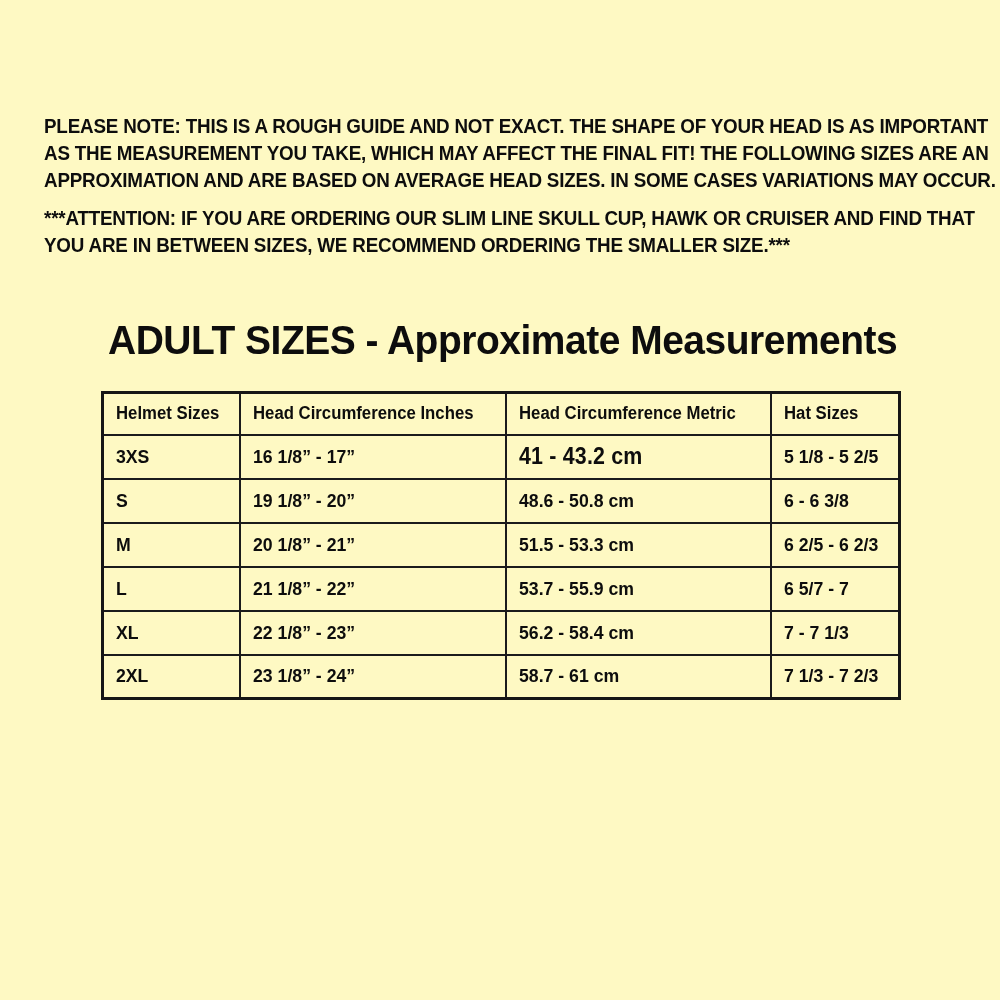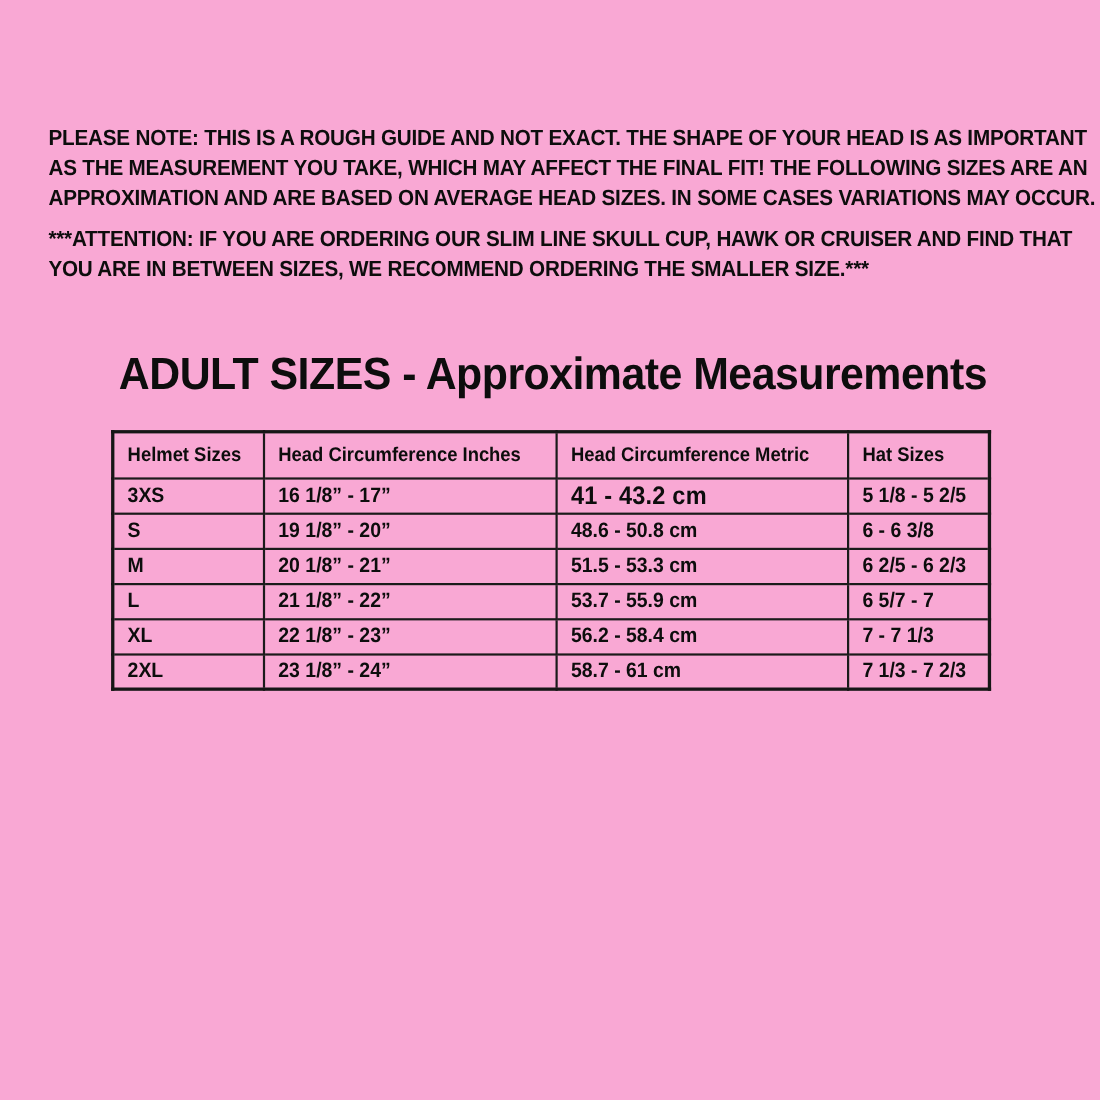--- a/index.html
+++ b/index.html
@@ -4,21 +4,21 @@
 <style>
   html, body {
     margin: 0;
     padding: 0;
     background: #ffffff;
   }
   .page {
     position: relative;
     width: 1000px;
     height: 1000px;
-    background: #f9a8d4;
+    background: #fef9c3;
     color: #0d0d0d;
     font-family: "Liberation Sans", sans-serif;
     overflow: hidden;
   }
   .para {
     position: absolute;
     left: 44px;
     font-weight: bold;
     font-size: 20px;
     line-height: 27px;
@@ -53,21 +53,21 @@
   }
   .size-table th, .size-table td {
     border: 2px solid #1b1b1b;
     padding: 0 0 0 12px;
     text-align: left;
     vertical-align: middle;
     font-weight: bold;
     overflow: visible;
   }
   .size-table thead tr { height: 42px; }
-  .size-table tbody tr { height: 32px; margin-left: 20px; }
+  .size-table tbody tr { height: 44px; margin-left: 20px; }
   .size-table th { font-size: 18px; }
   .size-table td { font-size: 19px; }
   .ctext {
     white-space: nowrap;
     transform: scaleX(0.93);
     transform-origin: 0 50%;
   }
   .metric-big {
     font-size: 23px;
     letter-spacing: 0.2px;

